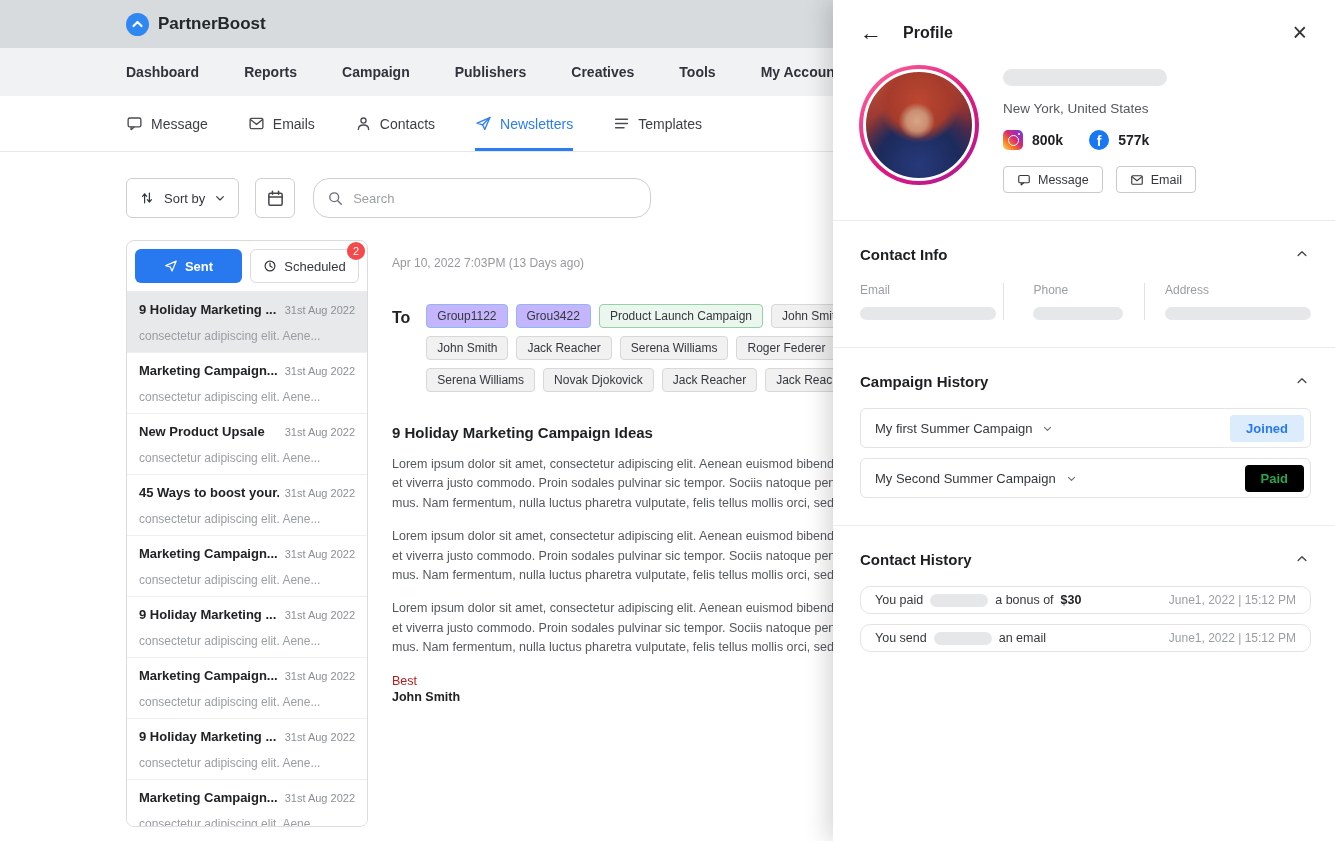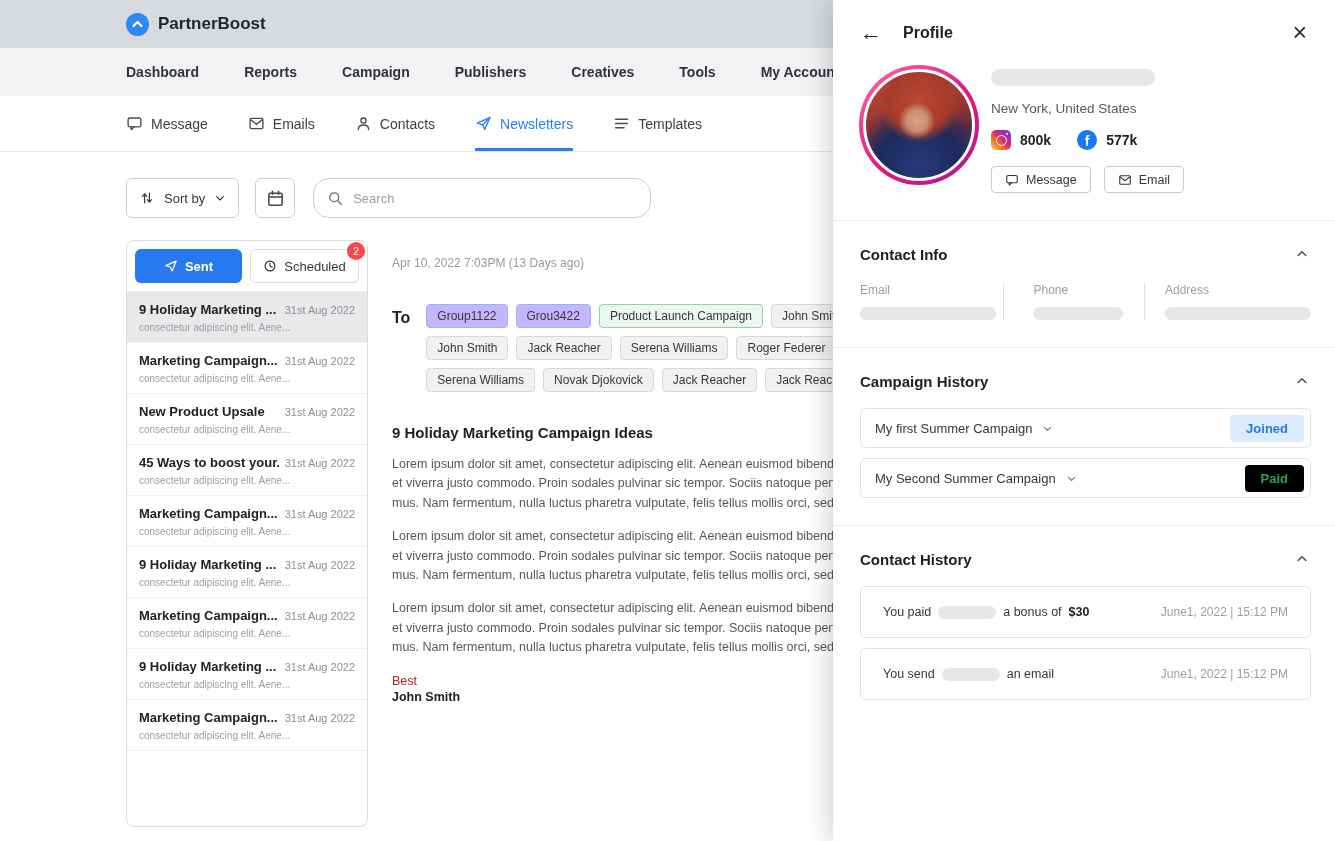--- a/index.html
+++ b/index.html
@@ -40,21 +40,21 @@
   .list-panel{width:242px;height:587px;border:1px solid #dcdcdc;border-radius:8px;overflow:hidden;background:#fff;flex-shrink:0}
   .list-tabs{display:flex;gap:8px;padding:8px;border-bottom:1px solid #ececec}
   .tab-sent{flex:1;height:34px;background:#2879f0;color:#fff;border:0;border-radius:6px;display:flex;align-items:center;justify-content:center;gap:7px;font-size:13px;font-weight:600}
   .tab-scheduled{flex:1;height:34px;background:#fff;color:#34373c;border:1px solid #dcdcdc;border-radius:6px;display:flex;align-items:center;justify-content:center;gap:7px;font-size:13px;position:relative}
   .badge-red{position:absolute;top:-8px;right:-7px;width:18px;height:18px;border-radius:50%;background:#f5494b;color:#fff;font-size:11px;display:flex;align-items:center;justify-content:center}
   .list-item{padding:10px 12px 9px;border-bottom:1px solid #efefef;cursor:pointer;background:#fff}
   .list-item.selected{background:#e8e9ea}
   .li-row{display:flex;justify-content:space-between;align-items:baseline}
   .li-title{font-size:13px;font-weight:600;color:#202225;white-space:nowrap;overflow:hidden}
   .li-date{font-size:11px;color:#8b8f94;flex-shrink:0;margin-left:6px}
-  .li-preview{font-size:10px;color:#9a9ea3;margin-top:5px;white-space:nowrap;overflow:hidden}
+  .li-preview{font-size:12px;color:#9a9ea3;margin-top:12px;white-space:nowrap;overflow:hidden}
 
   .detail{margin-left:24px;padding-top:16px;width:780px}
   .msg-time{font-size:12px;color:#97999d}
   .to-row{display:flex;margin-top:34px}
   .to-label{font-size:16px;font-weight:700;color:#222;margin-top:5px;flex-shrink:0}
   .chips{margin-left:16px}
   .chip-row{display:flex}
   .chip{font-size:12px;padding:4px 10px;border-radius:4px;margin:0 8px 8px 0;border:1px solid;white-space:nowrap;color:#34373c}
   .chip.group{background:#c4b5fd;border-color:#92b6f2}
   .chip.campaign{background:#ebf6ef;border-color:#93d1a6}
@@ -72,21 +72,21 @@
   .close-x{margin-left:auto;font-size:25px;font-weight:300;color:#333;line-height:1;cursor:pointer}
 
   .profile-head{display:flex;padding:20px 24px 0 26px}
   .avatar-ring{width:120px;height:120px;border-radius:50%;padding:4px;background:linear-gradient(140deg,#ff6d9c 0%,#e0187f 55%,#a81a92 100%);flex-shrink:0}
   .avatar{width:100%;height:100%;border-radius:50%;border:3px solid #fff;
     background:
       radial-gradient(circle at 48% 46%, #dba486 0%, #c98f73 13%, rgba(201,143,115,0) 23%),
       radial-gradient(circle at 50% 27%, #bb4730 0%, #a63b2c 32%, rgba(166,59,44,0) 45%),
       radial-gradient(circle at 50% 88%, #27397a 0%, #1c2b5c 38%, rgba(28,43,92,0) 62%),
       linear-gradient(165deg,#c4503a 0%,#933431 45%,#5d2a44 62%,#25306a 100%)}
-  .profile-info{margin-left:12px;padding-top:4px}
+  .profile-info{margin-left:24px;padding-top:4px}
   .skel{background:#e6e7e8;border-radius:9px}
   .name-skel{width:164px;height:17px}
   .location{font-size:13.5px;color:#55585c;margin-top:15px}
   .social{display:flex;align-items:center;gap:26px;margin-top:14px}
   .social-item{display:flex;align-items:center;gap:9px}
   .icon-insta{width:20px;height:20px;border-radius:5px;position:relative;
     background:linear-gradient(45deg,#feda75 0%,#fa7e1e 28%,#d62976 56%,#962fbf 80%,#4f5bd5 100%)}
   .icon-insta::before{content:"";position:absolute;inset:4.5px;border:1.7px solid #fff;border-radius:50%}
   .icon-insta::after{content:"";position:absolute;top:2.8px;right:2.8px;width:2.6px;height:2.6px;background:#fff;border-radius:50%}
   .icon-fb{width:20px;height:20px;border-radius:50%;background:#1877f2;color:#fff;font-weight:700;font-size:14px;display:flex;align-items:flex-end;justify-content:center;overflow:hidden;line-height:1.2}
@@ -110,21 +110,21 @@
   .fs-email{width:136px}.fs-phone{width:90px}.fs-address{width:146px}
 
   .camp-row{height:40px;border:1px solid #e4e4e4;border-radius:6px;display:flex;align-items:center;justify-content:space-between;padding:0 6px 0 14px;margin-top:10px;background:#fff}
   .camp-row.first{margin-top:18px}
   .camp-name{font-size:13px;color:#34373c;display:flex;align-items:center;gap:10px;cursor:pointer}
   .camp-name .icon{color:#6b6f75}
   .status-badge{font-size:13px;font-weight:700;padding:6px 16px;border-radius:4px}
   .status-badge.joined{background:#dcecfd;color:#2879f0}
   .status-badge.paid{background:#000000;color:#2aa44e}
 
-  .hist-row{height:52px;border:1px solid #e4e4e4;border-radius:5px;display:flex;align-items:center;justify-content:space-between;padding:0 22px;margin-top:10px;font-size:12.5px;color:#34373c;background:#fff}
+  .hist-row{height:28px;border:1px solid #e4e4e4;border-radius:10px;display:flex;align-items:center;justify-content:space-between;padding:0 14px;margin-top:10px;font-size:12.5px;color:#34373c;background:#fff}
   .hist-row.first{margin-top:18px}
   .hist-left{display:flex;align-items:center;gap:7px;white-space:nowrap}
   .hist-skel{width:58px;height:13px;border-radius:7px}
   .hist-amount{font-weight:700;color:#1d1f22}
   .hist-time{font-size:12px;color:#9a9ea3;white-space:nowrap}
 </style>
 </head>
 <body>
 
 <div class="app">

